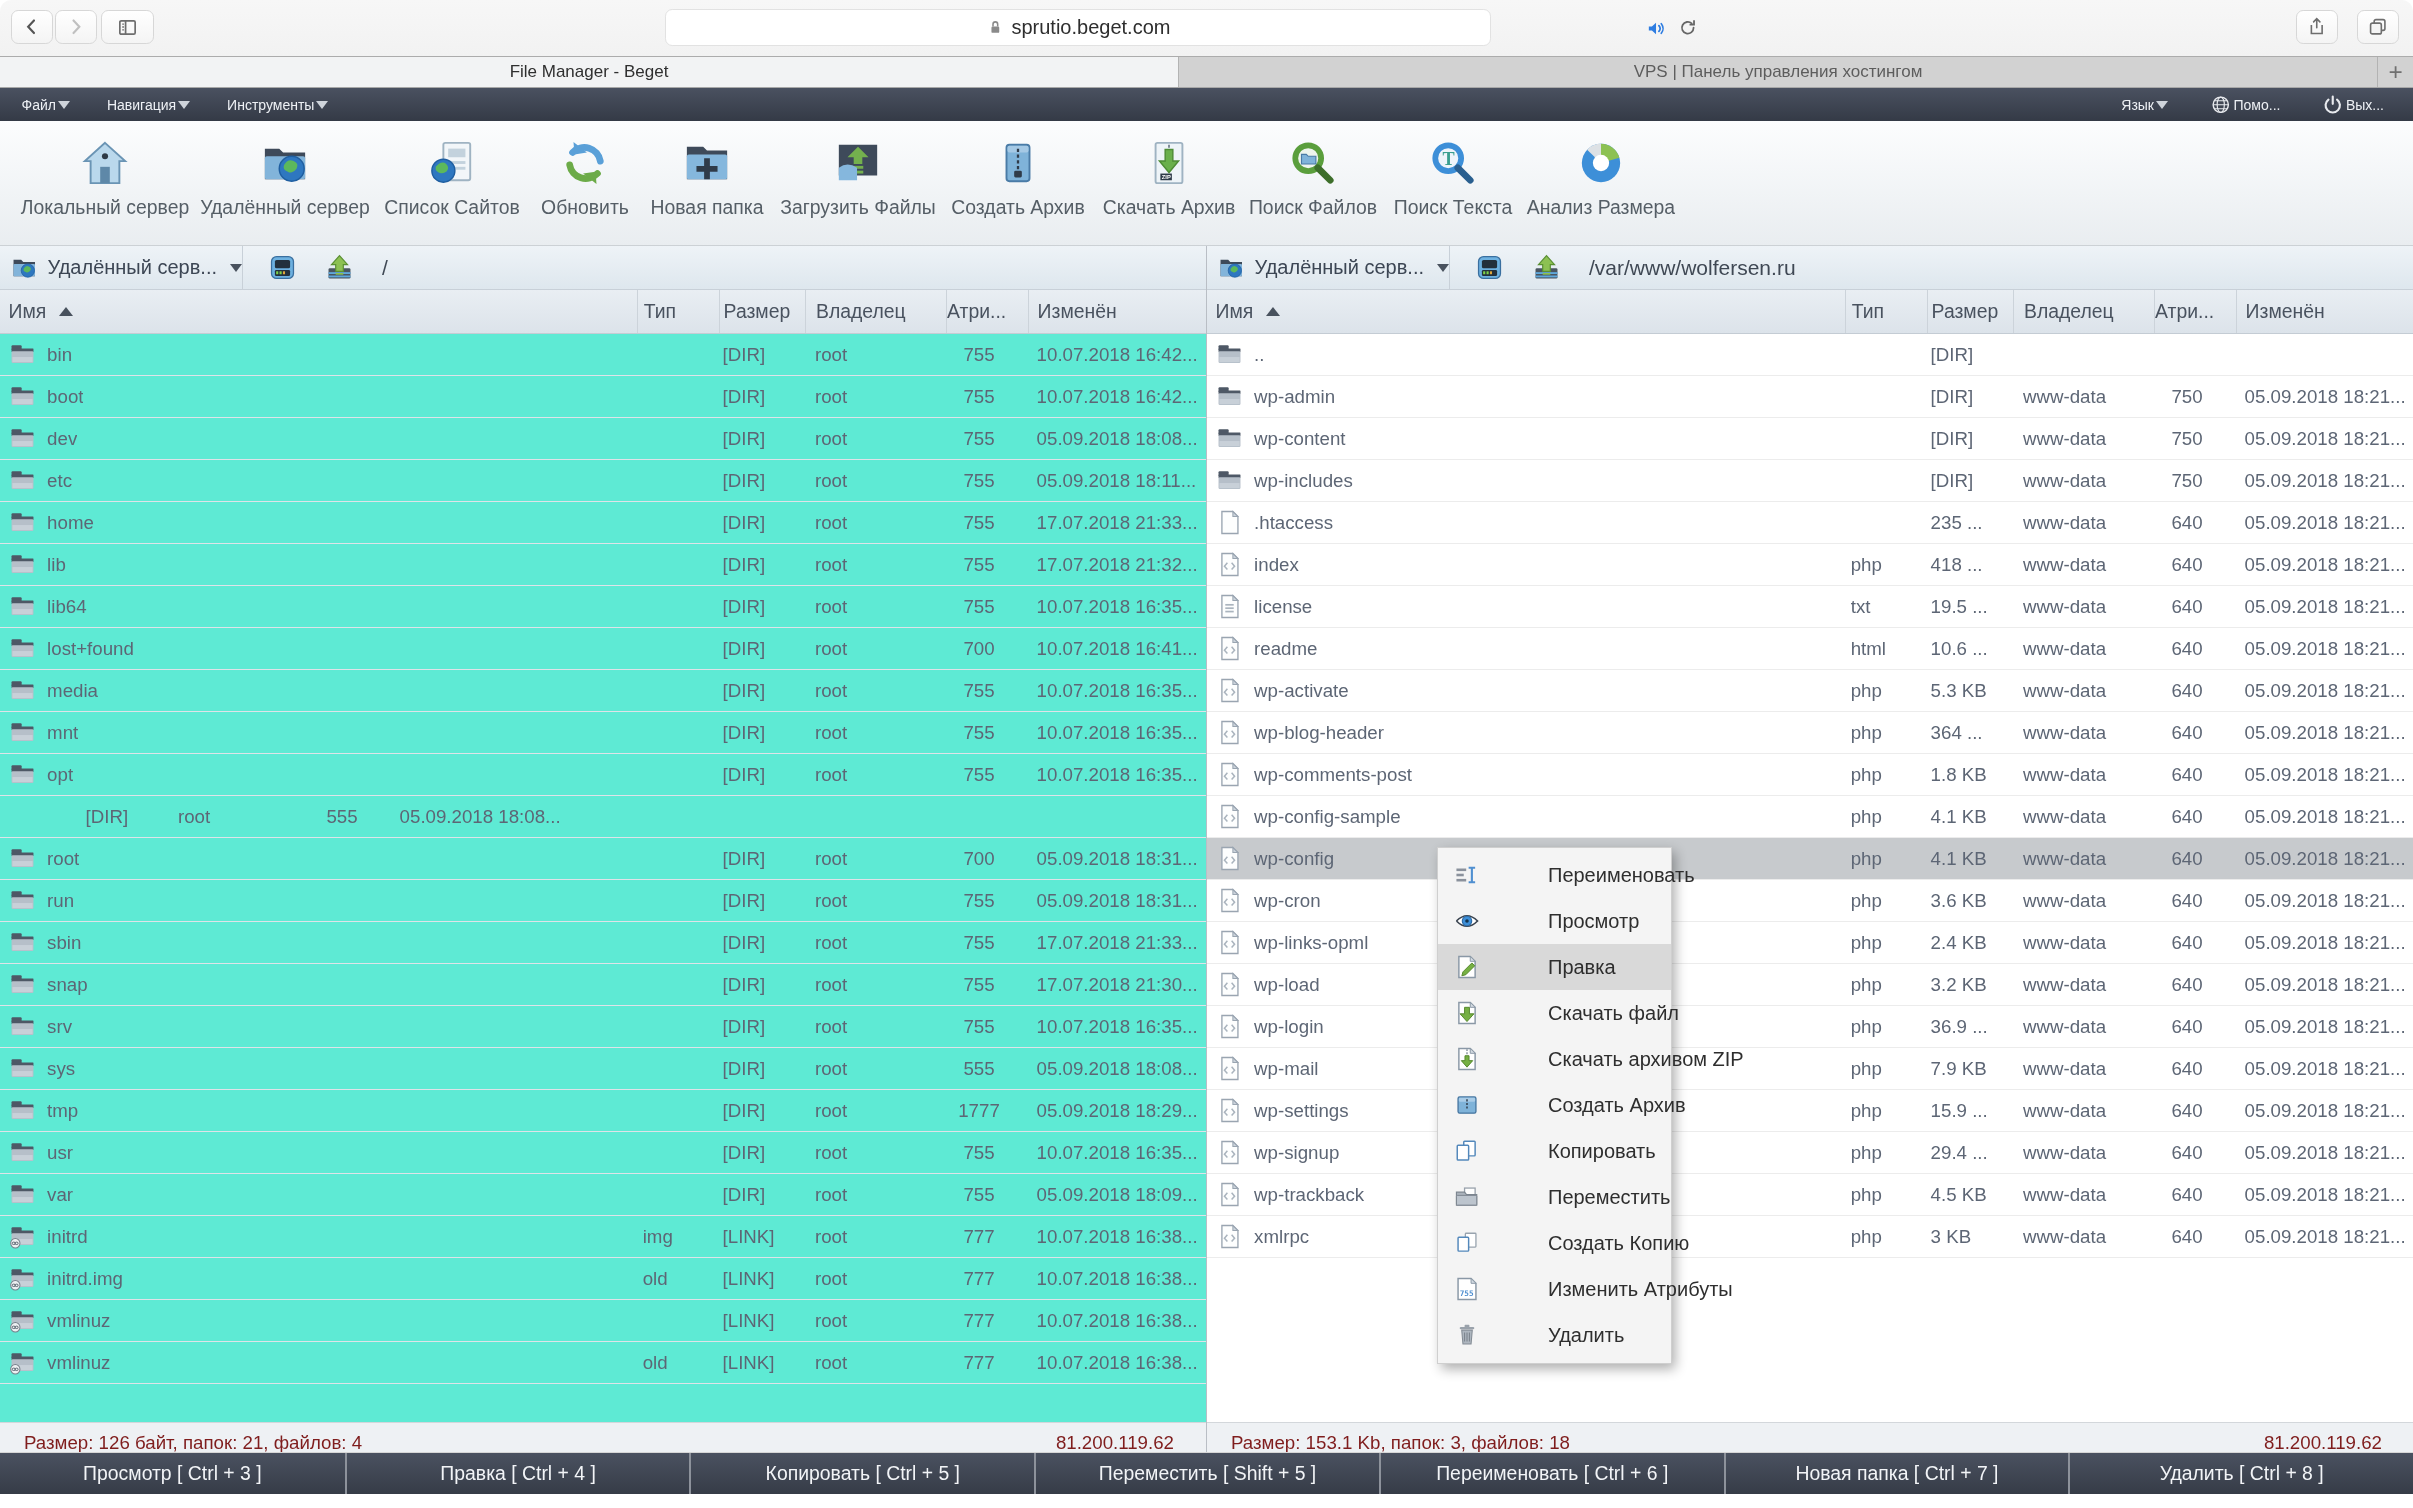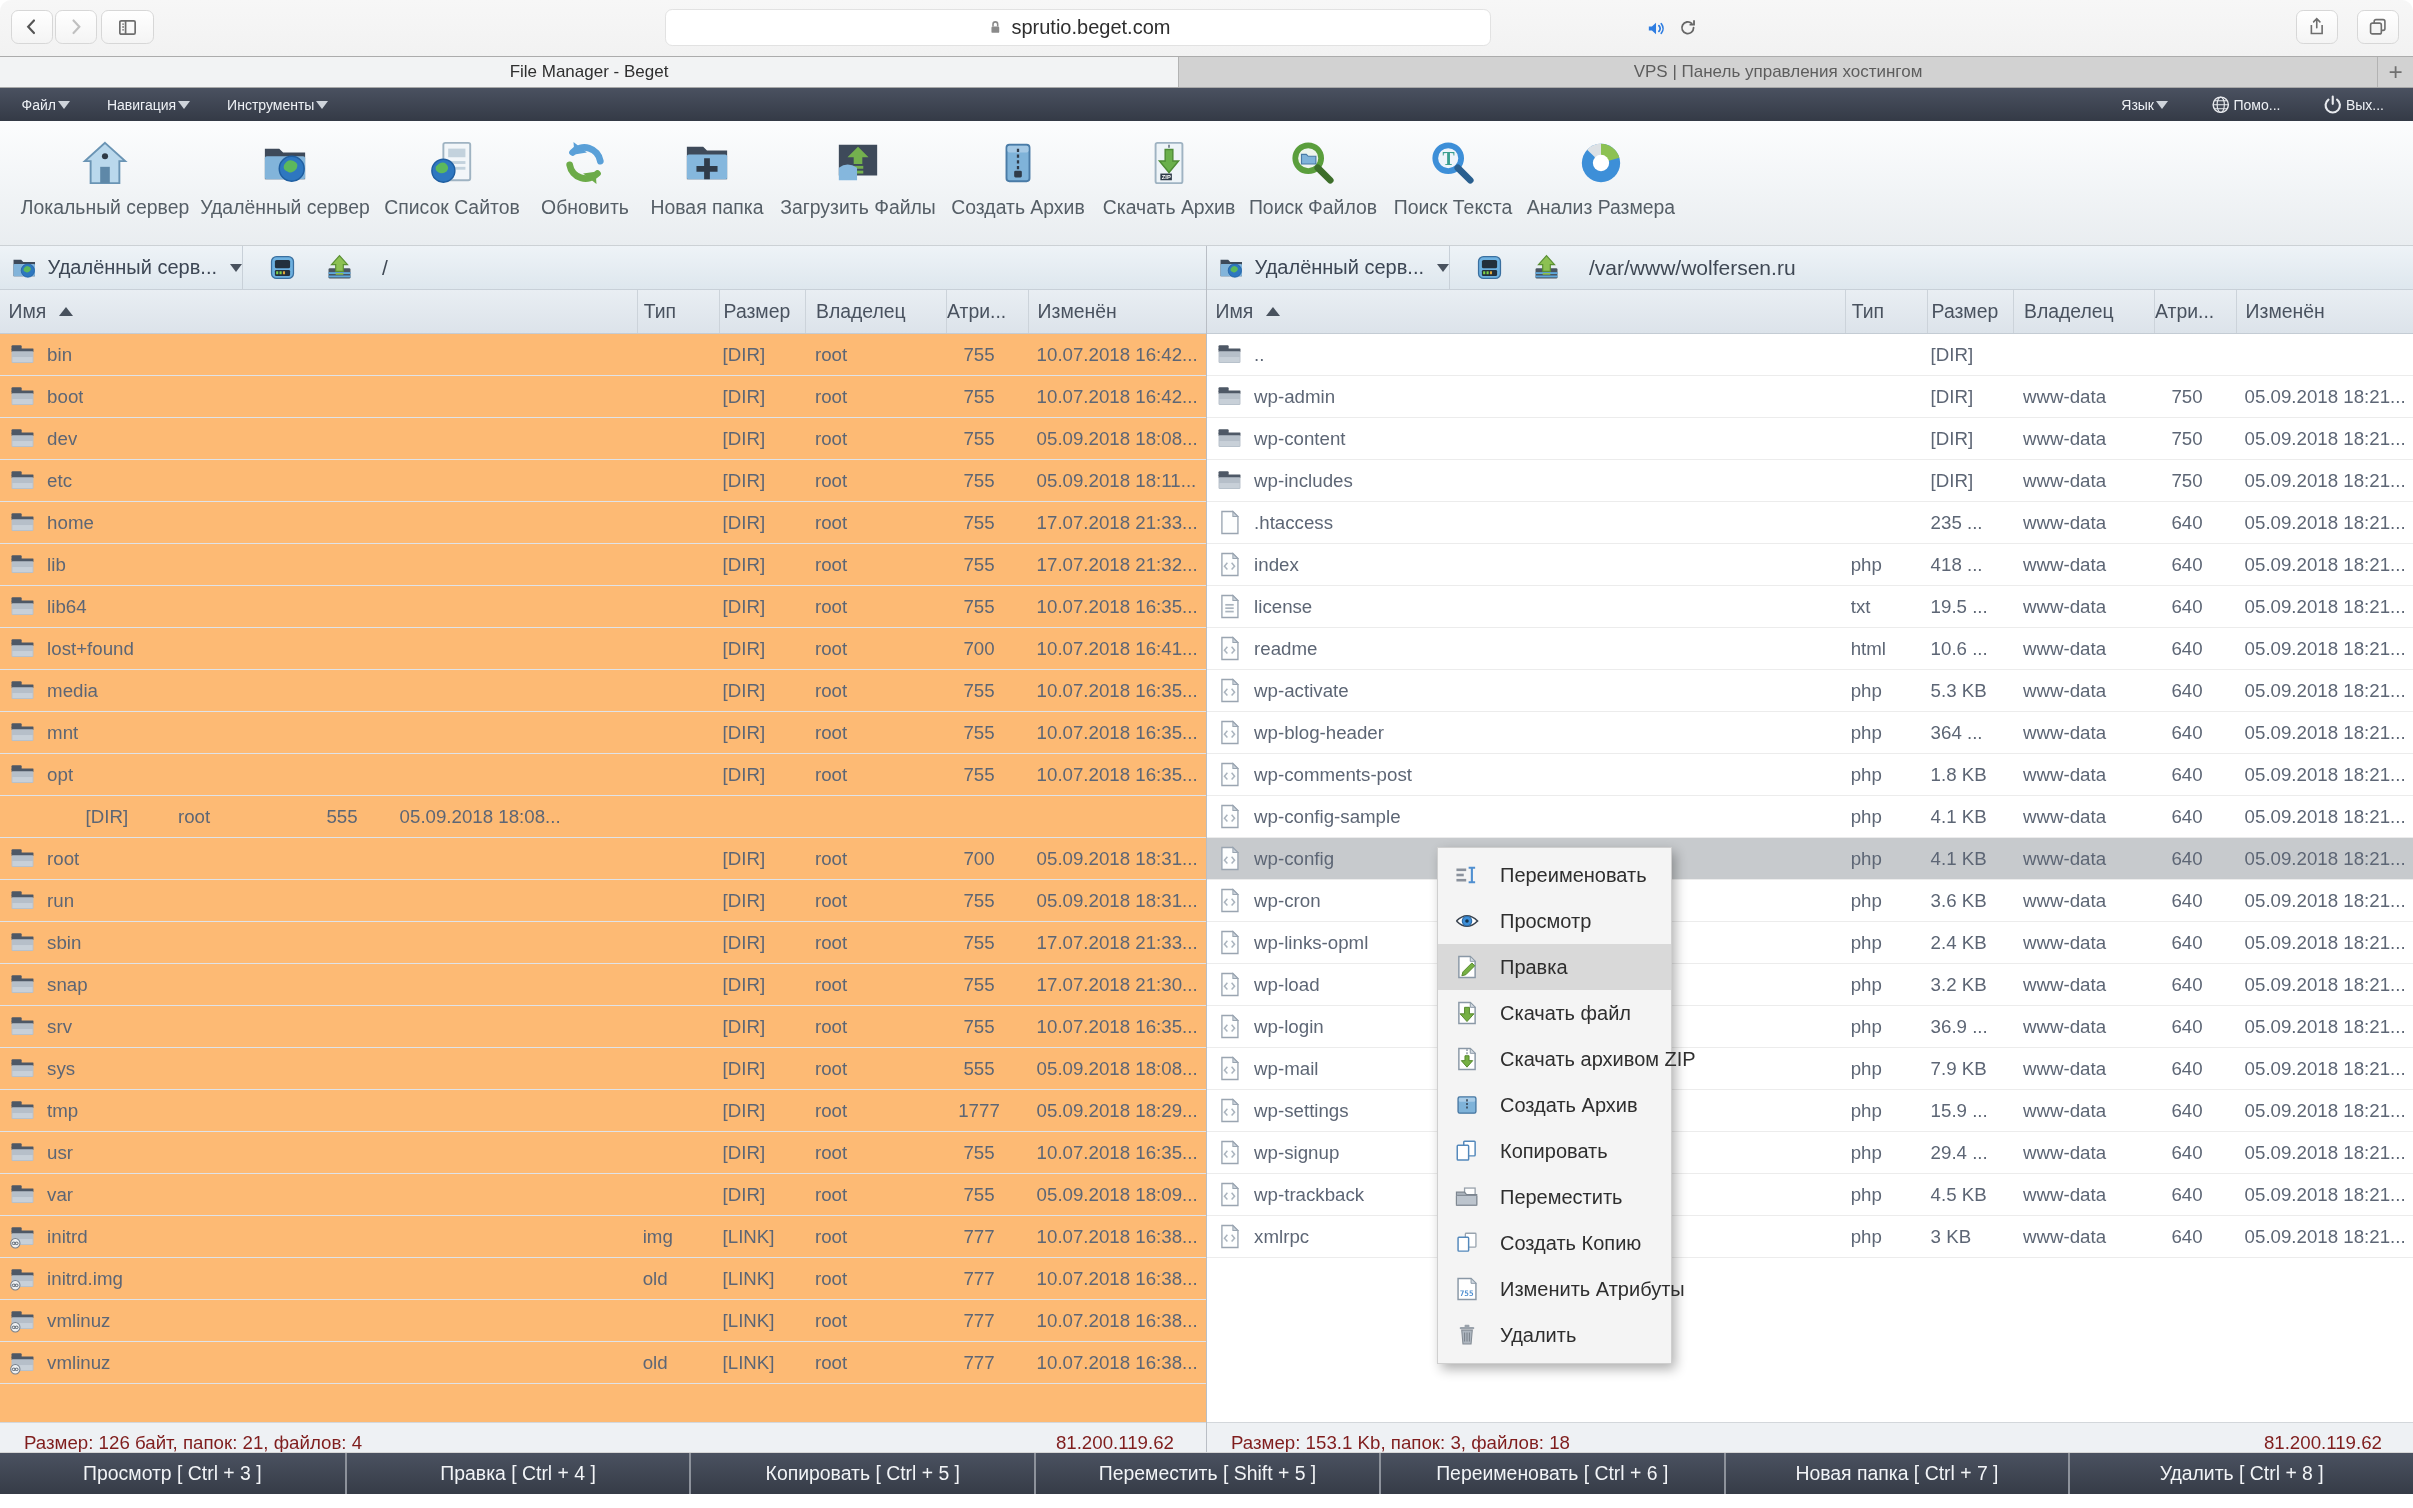--- a/index.html
+++ b/index.html
@@ -46,21 +46,21 @@
   .src-select .caret{margin-left:13px;border-top-color:#49525e;}
   .path-btn{margin-left:26px;width:27px;height:27px;}
   .path-text{margin-left:29px;font-size:21px;color:#3f4854;}
 
   .colheader{height:44px;background:linear-gradient(#e9eef3,#dce3ea);border-bottom:0.7px solid #c4ccd4;display:flex;flex:none;}
   .hcell{display:flex;align-items:center;font-size:19.4px;color:#49525f;border-left:0.7px solid #ccd3da;white-space:nowrap;overflow:hidden;}
   .hcell:first-child{border-left:none;}
   .sort{width:0;height:0;border-left:7.2px solid transparent;border-right:7.2px solid transparent;border-bottom:9.3px solid #49525e;margin-left:13px;}
 
   .rows{flex:1;overflow:hidden;}
-  .panel.left .rows{background:#fdba74;}
+  .panel.left .rows{background:#5eead4;}
   .panel.right .rows{background:#ffffff;}
   .row{height:42px;display:flex;align-items:center;font-size:18.7px;color:#5d6675;}
   .panel.left .row{border-bottom:1.4px solid #dfe3e8;}
   .panel.right .row{border-bottom:1.4px solid #ececec;}
   .row.sel{background:#c7cacd;border-bottom-color:#babdc1;}
   .cell{white-space:nowrap;overflow:hidden;}
   .c0{flex:1;display:flex;align-items:center;padding-left:8.6px;min-width:0;}
   .c0 .icn{width:27px;height:27px;flex:none;margin-right:11.5px;}
   .nm{overflow:hidden;white-space:nowrap;}
   .c1{width:82px;padding-left:5.7px;}
@@ -71,21 +71,21 @@
 
   .statusbar{height:40px;background:#eef1f4;border-top:0.7px solid #d3d7db;display:flex;align-items:center;justify-content:space-between;padding:0 32px 0 24px;font-size:18.7px;color:#7f1d1d;flex:none;gap:41px;}
 
   
   .fnbar{position:absolute;left:0;top:1452px;width:2413px;height:42px;background:linear-gradient(#4a5160,#363c47);border-top:1.4px solid #d6d6d6;display:flex;}
   .fn-btn{width:345px;height:100%;display:flex;align-items:center;justify-content:center;font-size:19.4px;color:#f2f4f7;border-left:2.2px solid #8d929b;}
   .fn-btn:first-child{border-left:none;}
 
   
   .ctxmenu{position:absolute;left:1437px;top:847px;width:235px;background:#f4f4f4;border:0.7px solid #cfcfcf;box-shadow:3.6px 5px 11.5px rgba(0,0,0,.32);padding:4.3px 0;}
-  .cm-item{height:46px;display:flex;align-items:center;padding-left:16px;font-size:20px;color:#2e2e2e;}
+  .cm-item{height:46px;display:flex;align-items:center;padding-left:16px;font-size:20px;color:#2e2e2e;gap:48px;}
   .cm-item .icn{width:26px;height:26px;flex:none;}
   .cm-label{margin-left:20px;white-space:nowrap;}
   .cm-item.hl{background:#d9d9d9;}
 </style>
 </head>
 <body>
 
 <div class="window">
 
   <div class="chrome">

